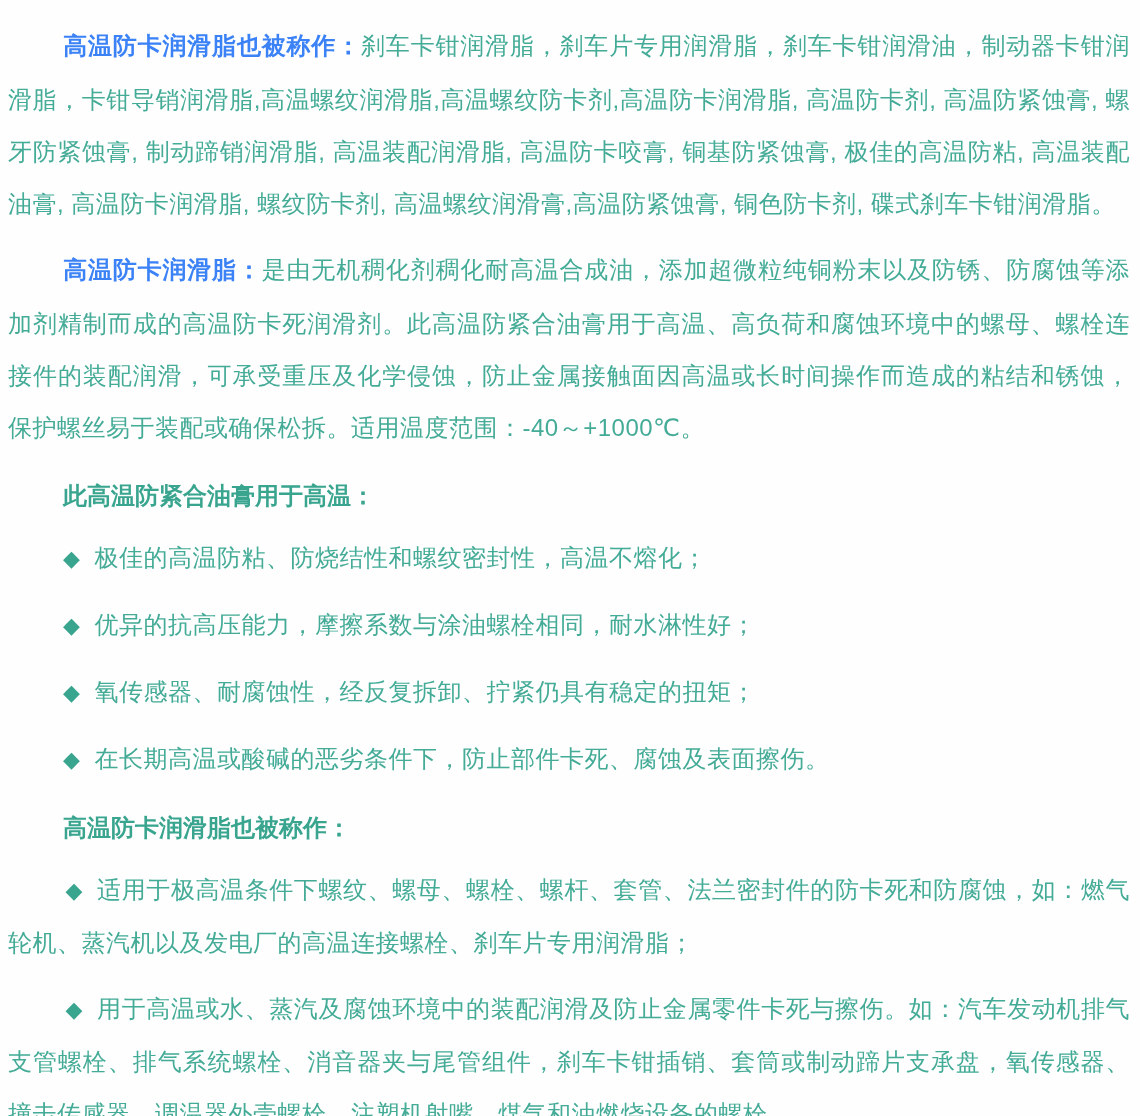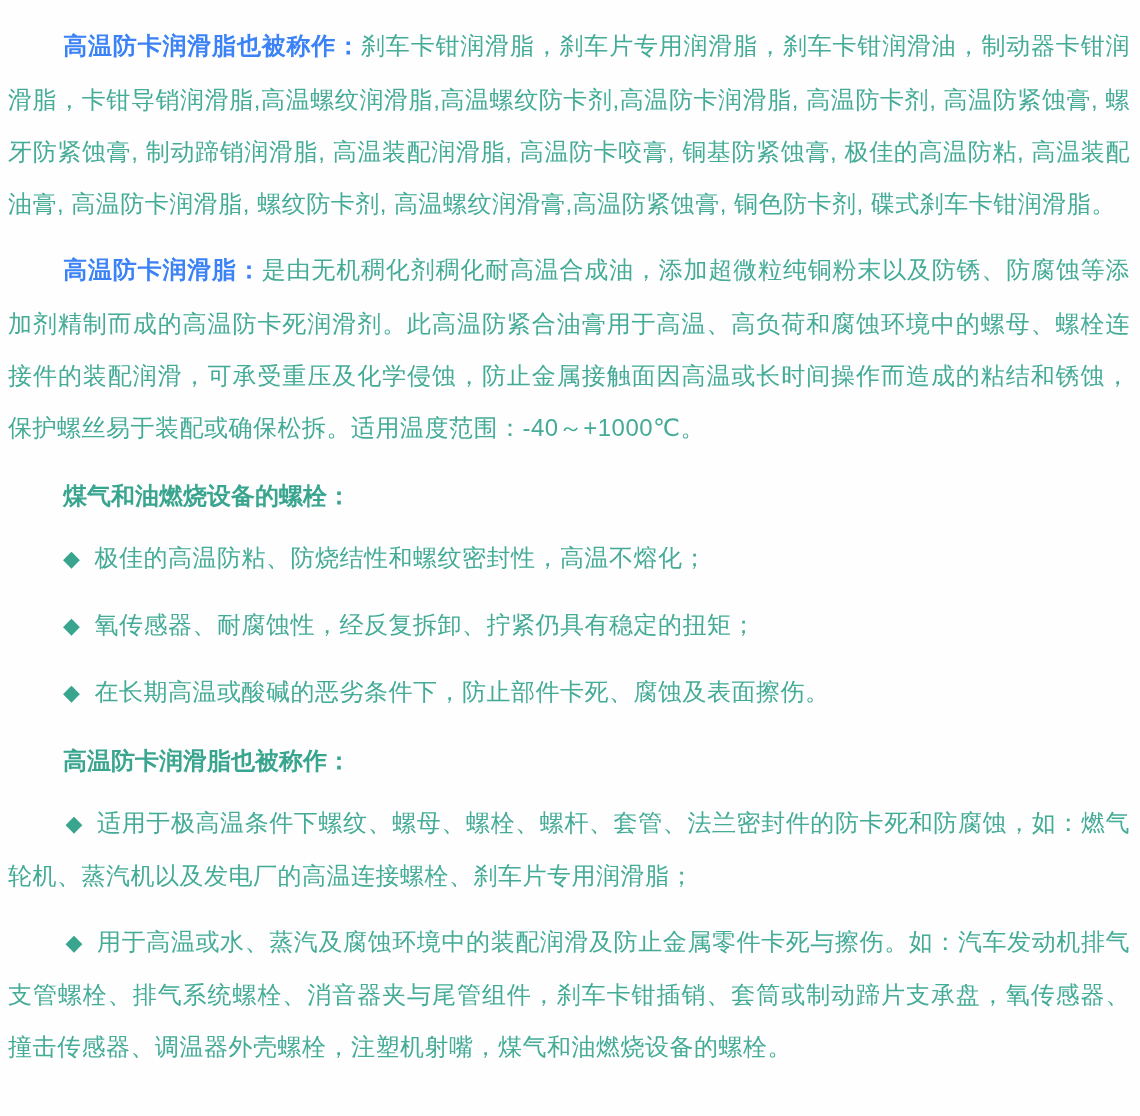--- a/index.html
+++ b/index.html
@@ -64,24 +64,27 @@
 <div class="doc">
 
   <p class="para">
     <span class="lead">高温防卡润滑脂也被称作：</span><span>刹车卡钳润滑脂，刹车片专用润滑脂，刹车卡钳润滑油，制动器卡钳润滑脂，卡钳导销润滑脂,高温螺纹润滑脂,高温螺纹防卡剂,高温防卡润滑脂, 高温防卡剂, 高温防紧蚀膏, 螺牙防紧蚀膏, 制动蹄销润滑脂, 高温装配润滑脂, 高温防卡咬膏, 铜基防紧蚀膏, 极佳的高温防粘, 高温装配油膏, 高温防卡润滑脂, 螺纹防卡剂, 高温螺纹润滑膏,高温防紧蚀膏, 铜色防卡剂, 碟式刹车卡钳润滑脂。</span>
   </p>
 
   <p class="para">
     <span class="lead">高温防卡润滑脂：</span><span>是由无机稠化剂稠化耐高温合成油，添加超微粒纯铜粉末以及防锈、防腐蚀等添加剂精制而成的高温防卡死润滑剂。此高温防紧合油膏用于高温、高负荷和腐蚀环境中的螺母、螺栓连接件的装配润滑，可承受重压及化学侵蚀，防止金属接触面因高温或长时间操作而造成的粘结和锈蚀，保护螺丝易于装配或确保松拆。适用温度范围：-40～+1000℃。</span>
   </p>
 
-  <div class="section-heading">煤气和油燃烧设备的螺栓：</div>
+  <div class="section-heading">此高温防紧合油膏用于高温：</div>
 
   <p class="bullet-line">
     <span class="diamond">◆</span><span>极佳的高温防粘、防烧结性和螺纹密封性，高温不熔化；</span>
+  </p>
+  <p class="bullet-line">
+    <span class="diamond">◆</span><span>优异的抗高压能力，摩擦系数与涂油螺栓相同，耐水淋性好；</span>
   </p>
   <p class="bullet-line">
     <span class="diamond">◆</span><span>氧传感器、耐腐蚀性，经反复拆卸、拧紧仍具有稳定的扭矩；</span>
   </p>
   <p class="bullet-line">
     <span class="diamond">◆</span><span>在长期高温或酸碱的恶劣条件下，防止部件卡死、腐蚀及表面擦伤。</span>
   </p>
 
   <div class="section-heading">高温防卡润滑脂也被称作：</div>
 

